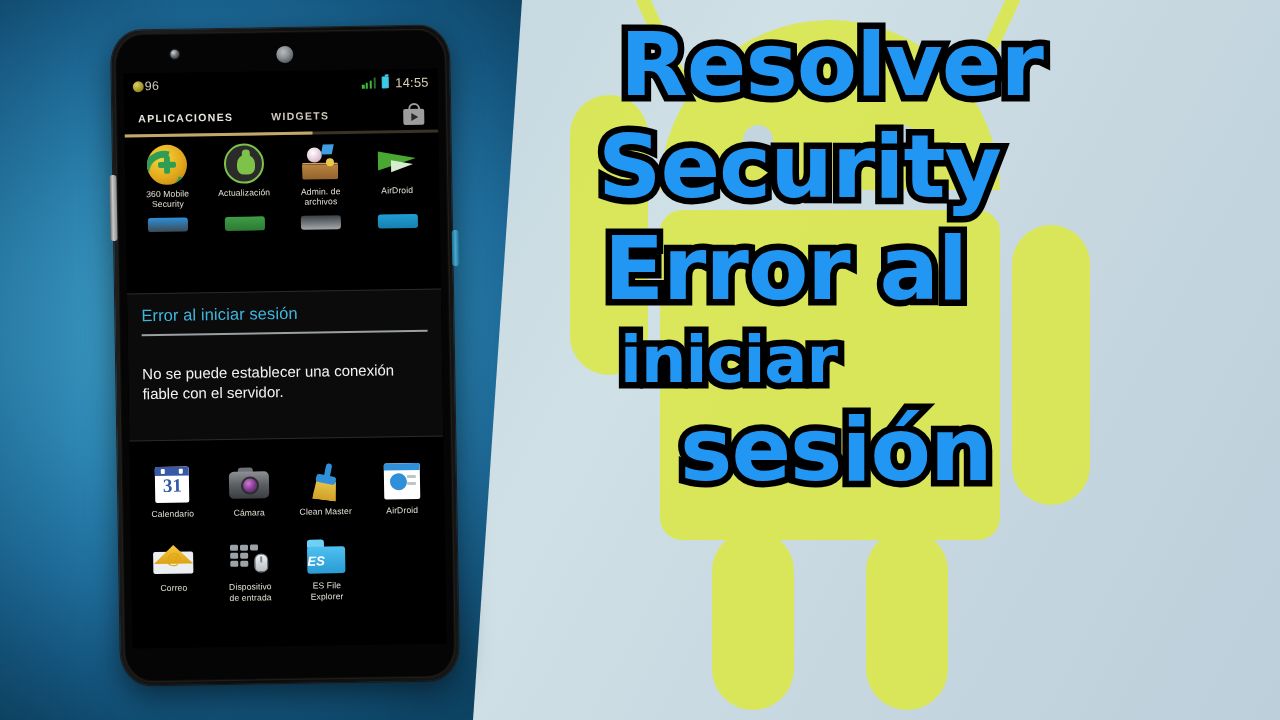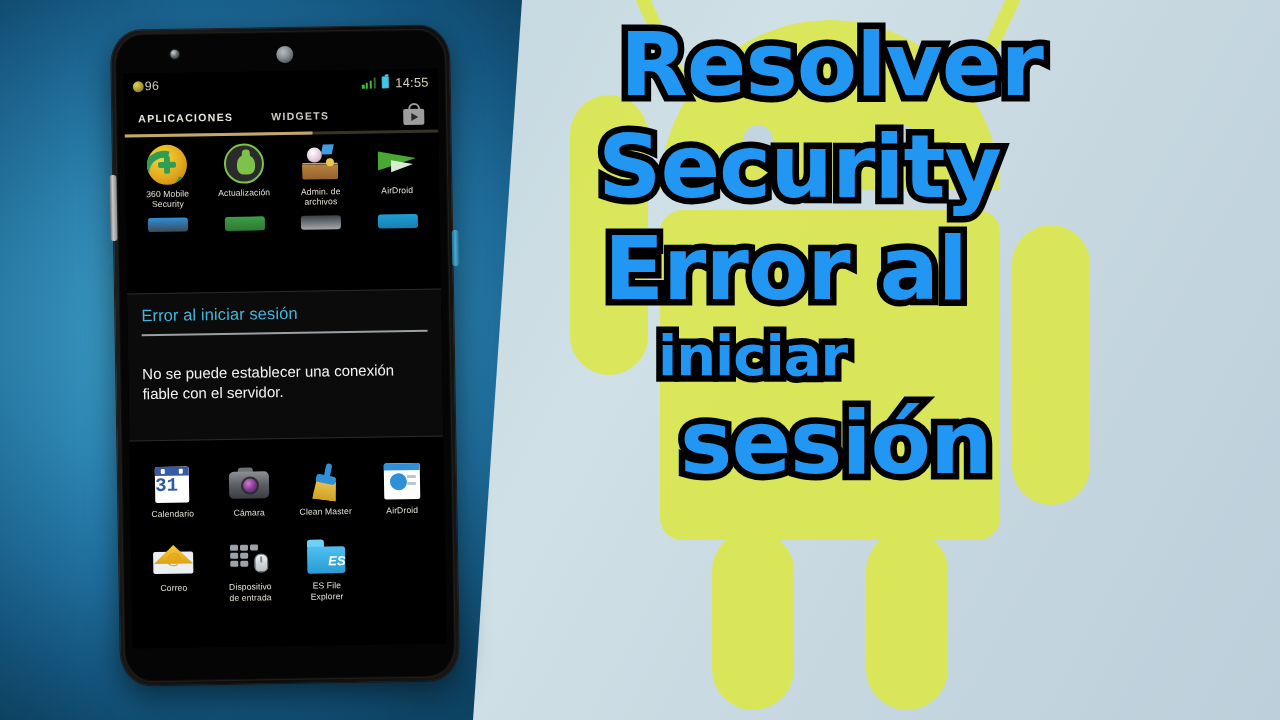--- a/index.html
+++ b/index.html
@@ -143,21 +143,21 @@
   .ic-airdroid{width:40px;height:40px;position:relative;}
   .ic-airdroid .p1{position:absolute;left:1px;top:10px;width:0;height:0;
     border-left:38px solid #49a832;border-top:7px solid transparent;border-bottom:12px solid transparent;}
   .ic-airdroid .p2{position:absolute;left:14px;top:19px;width:0;height:0;
     border-left:22px solid #d8ecd2;border-top:4px solid transparent;border-bottom:8px solid transparent;}
 
   .ic-cal{width:34px;height:36px;background:#fff;border-radius:2px;position:relative;overflow:hidden;margin:2px auto;}
   .ic-cal .top{position:absolute;left:0;top:0;right:0;height:9px;background:#3858a8;}
   .ic-cal .top:before,.ic-cal .top:after{content:"";position:absolute;top:2px;width:4px;height:5px;background:#fff;border-radius:1px;}
   .ic-cal .top:before{left:6px}.ic-cal .top:after{right:6px}
-  .ic-cal .num{position:absolute;left:0;right:0;top:8px;text-align:left;color:#2f59a6;font-size:19px;font-weight:700;font-family:Liberation Mono, monospace;}
+  .ic-cal .num{position:absolute;left:0;right:0;top:8px;text-align:center;color:#2f59a6;font-size:19px;font-weight:700;font-family:Liberation Serif, serif;}
 
   .ic-cam{width:40px;height:32px;margin:4px auto;position:relative;}
   .ic-cam .body{position:absolute;left:0;top:4px;width:40px;height:27px;border-radius:5px;
     background:linear-gradient(180deg,#8d9094 0%,#5a5d61 50%,#3a3d41 100%);}
   .ic-cam .hump{position:absolute;left:9px;top:0;width:15px;height:7px;border-radius:3px 3px 0 0;background:#6e7175;}
   .ic-cam .lens{position:absolute;left:12px;top:9px;width:18px;height:18px;border-radius:50%;
     background:radial-gradient(circle at 38% 34%,#c97fd0 0%,#8c3f97 45%,#3d1a45 100%);border:2px solid #2b2d30;}
 
   .ic-clean{width:40px;height:40px;position:relative;}
   .ic-clean .handle{position:absolute;left:20px;top:1px;width:6px;height:17px;background:#2f8fd8;border-radius:3px;transform:rotate(12deg);}
@@ -188,21 +188,21 @@
   .ic-input{width:40px;height:30px;margin:5px auto;position:relative;}
   .ic-input .k{position:absolute;background:#9ba2a8;border-radius:1.5px;}
   .ic-input .mouse{position:absolute;right:2px;bottom:0;width:14px;height:19px;border-radius:7px 7px 6px 6px;
     background:linear-gradient(180deg,#f0f2f4 0%,#b9bfc4 100%);border:1px solid #7e868c;}
   .ic-input .mouse:before{content:"";position:absolute;left:5.5px;top:2px;width:1.5px;height:6px;background:#7e868c;}
 
   .ic-es{width:38px;height:34px;margin:3px auto;position:relative;}
   .ic-es .f{position:absolute;left:0;bottom:0;width:38px;height:27px;border-radius:3px;
     background:linear-gradient(180deg,#4fc0f0 0%,#2a9bd4 100%);}
   .ic-es .tab{position:absolute;left:0;top:0;width:17px;height:8px;border-radius:3px 3px 0 0;background:#6fd0f5;}
-  .ic-es .txt{position:absolute;left:0;right:0;bottom:5px;text-align:right;color:#fff;font-size:13px;font-weight:700;font-style:italic;}
+  .ic-es .txt{position:absolute;left:0;right:0;bottom:5px;text-align:left;color:#fff;font-size:13px;font-weight:700;font-style:italic;}
 
   .ic-ph{width:40px;height:14px;border-radius:3px;}
 
   
   .dialog{
     position:absolute; left:0; right:0; top:220px; height:148px;
     background:#0b0b0b; border-top:1px solid #2a2a2a; border-bottom:1px solid #2a2a2a;
     padding:12px 14px 0;
   }
   .dlg-title{ color:#3fb6e0; font-size:16.5px; font-weight:400; letter-spacing:.1px; }
@@ -226,21 +226,21 @@
     letter-spacing:-1px;
     margin-bottom:16px;
     -webkit-text-stroke:13px #000;
     paint-order:stroke fill;
     text-shadow:0 3px 0 rgba(0,0,0,.25);
     white-space:nowrap;
   }
   .tline.l1{ font-size:88px; }
   .tline.l2{ font-size:88px; margin-left:-22px; }
   .tline.l3{ font-size:88px; margin-left:-16px; }
-  .tline.l4{ font-size:56px; margin-left:38px; }
+  .tline.l4{ font-size:64px; }
   .tline.l5{ font-size:88px; margin-left:60px; }
 </style>
 </head>
 <body>
 
 <div class="stage">
 
   <div class="right-panel">
     <svg class="android" viewBox="0 0 1280 720" aria-hidden="true">
       <g fill="#dce84e" opacity="0.92">

